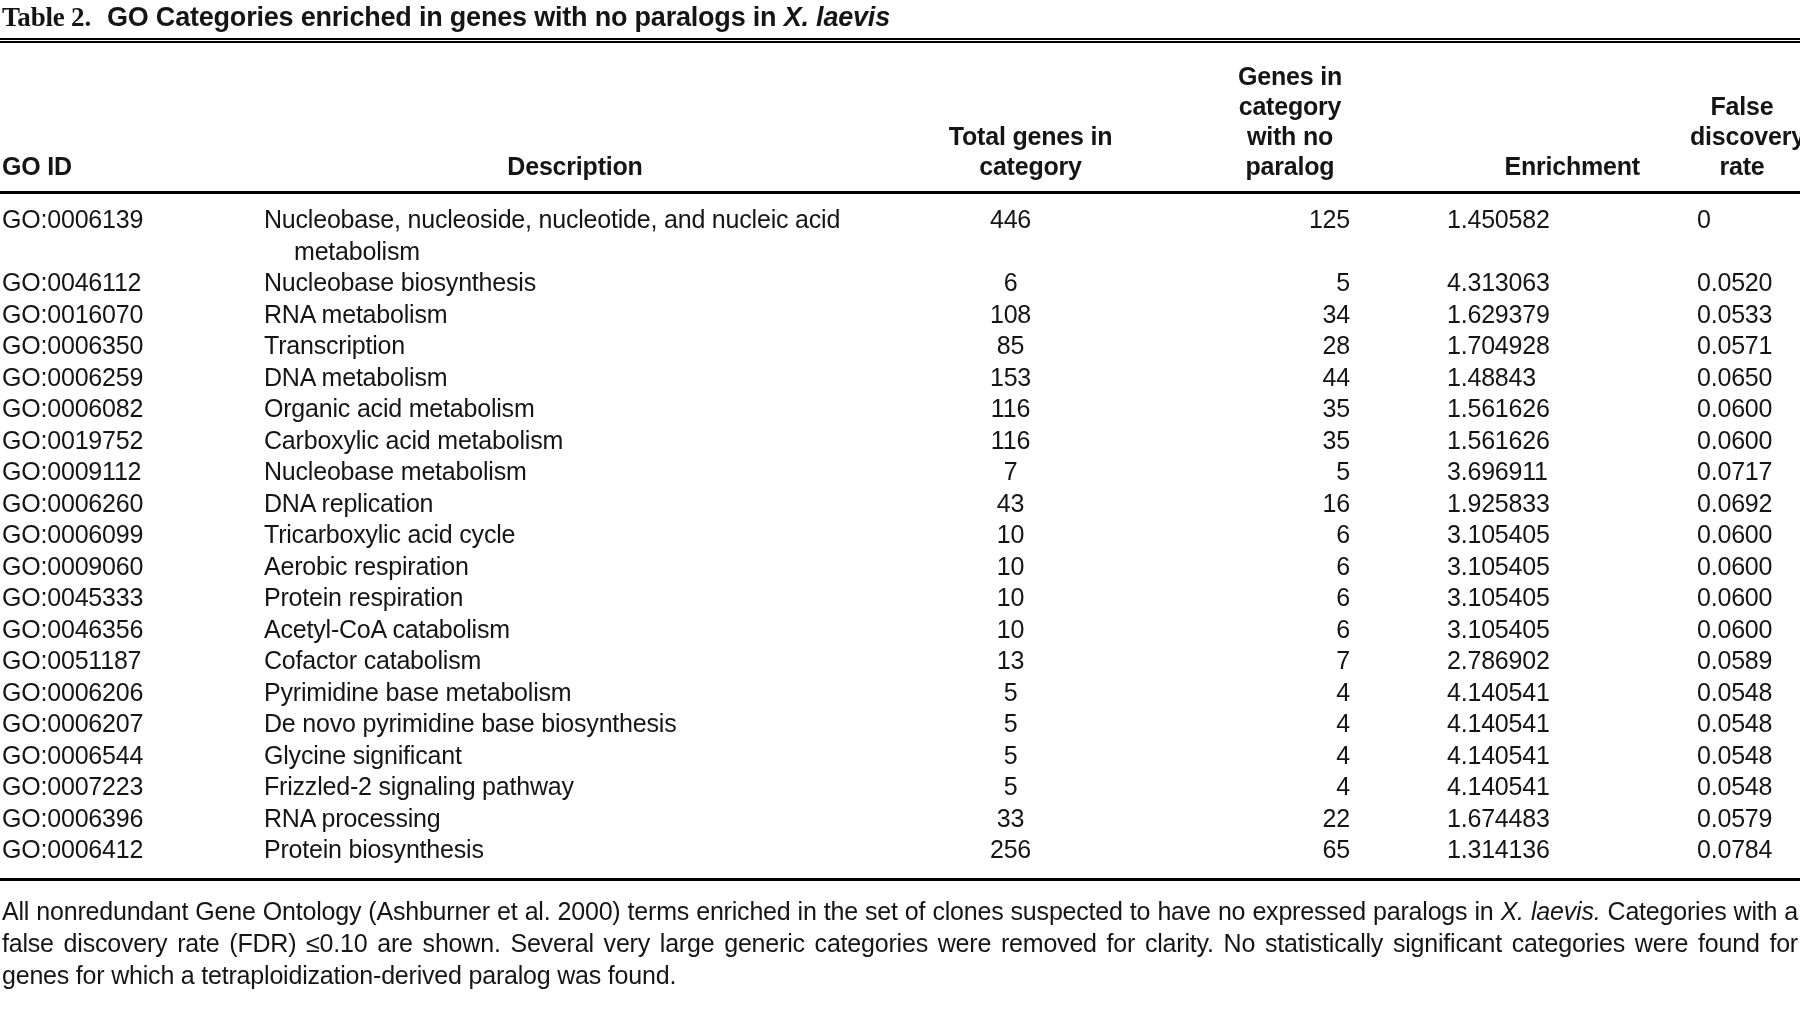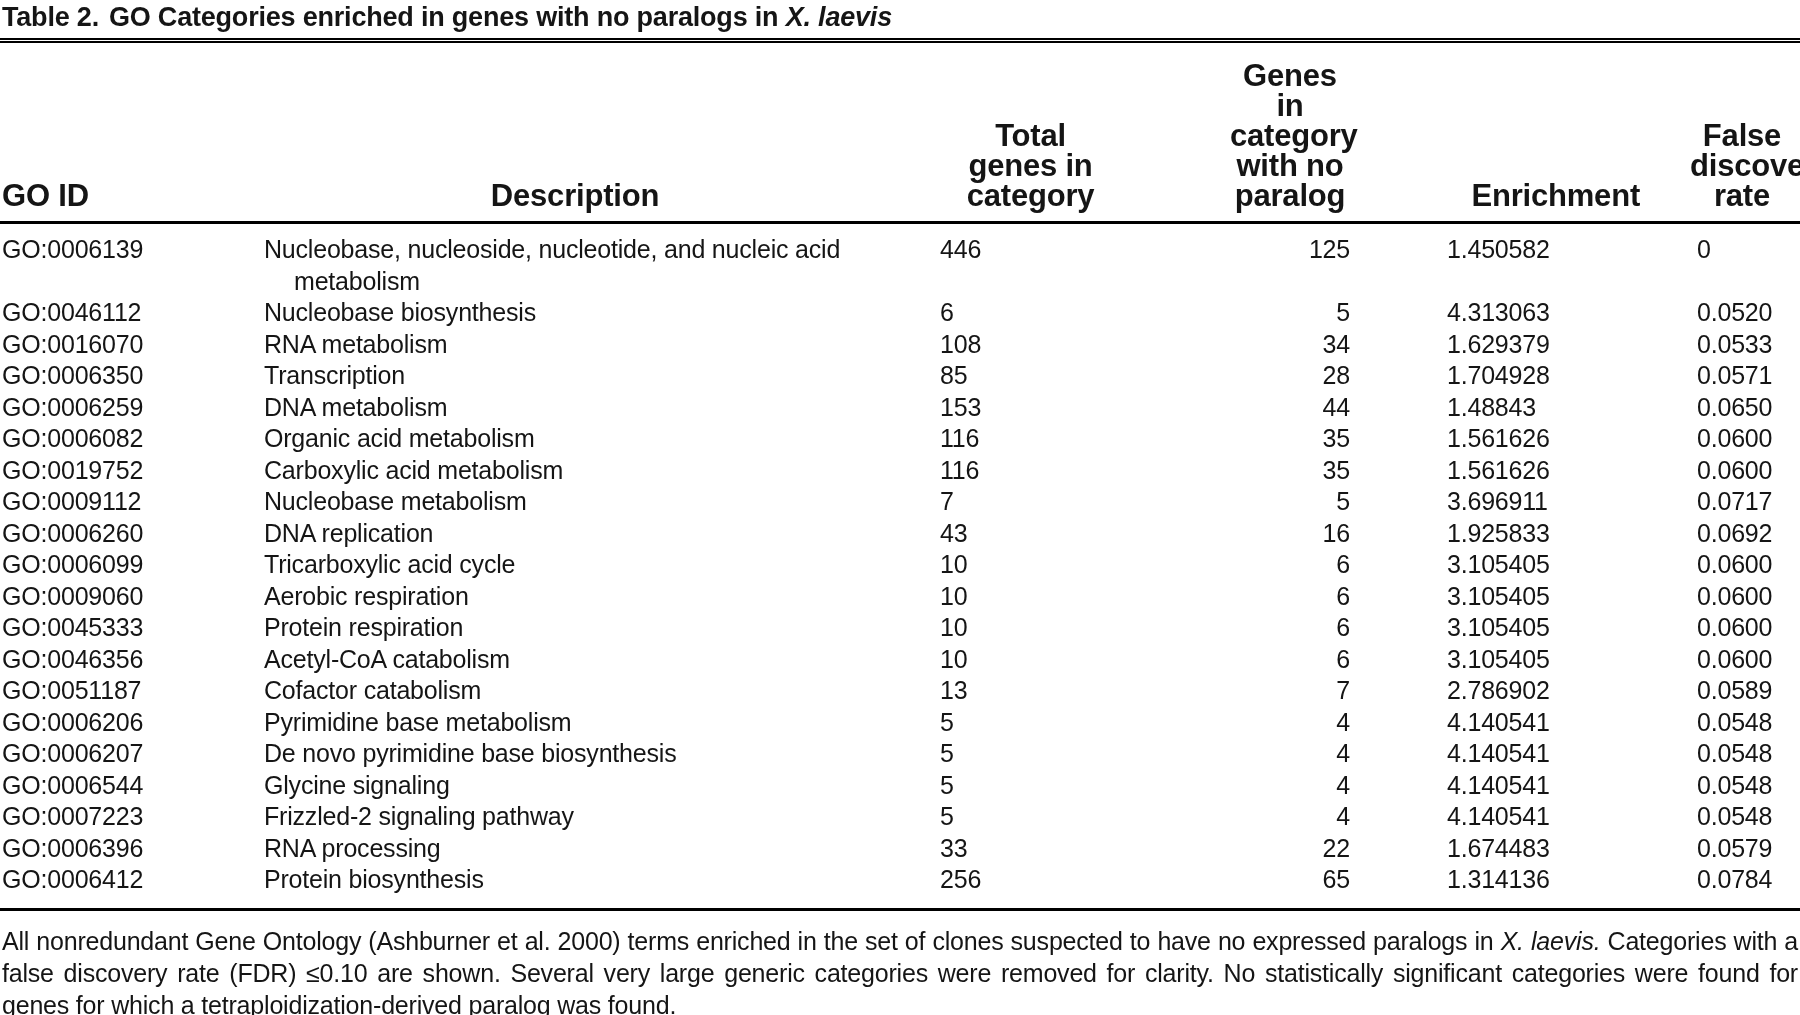--- a/index.html
+++ b/index.html
@@ -22,37 +22,37 @@
   }
   
   .title {
     font-size: 27px;
     font-weight: bold;
     line-height: 29px;
     padding: 1px 2px 6px 2px;
     border-bottom: 5px double #000;
     white-space: nowrap;
   }
-  .title .t-label { margin-right: 10px; }
+  .title .t-label { margin-right: 16px; font-family: Liberation Serif, serif; }
   .species { font-style: italic; }
   
   table {
     width: 1800px;
     table-layout: fixed;
     border-collapse: collapse;
     border-bottom: 3px solid #000;
   }
   col.w1 { width: 260px; }
   col.w2 { width: 680px; }
   col.w3 { width: 185px; }
   col.w4 { width: 240px; }
   col.w5 { width: 275px; }
   col.w6 { width: 160px; }
   th {
-    font-size: 31px;
+    font-size: 25px;
     font-weight: bold;
     line-height: 30px;
     vertical-align: bottom;
     padding: 18px 0 10px 0;
     border-bottom: 3px solid #000;
   }
   td {
     font-size: 25px;
     line-height: 31.5px;
     vertical-align: top;
@@ -62,21 +62,21 @@
   tbody tr:last-child  td { padding-bottom: 12px; }
   
   th.c1 { text-align: left;  padding-left: 2px; }
   th.c2 { text-align: center; padding-right: 50px; }
   th.c3 { text-align: center; padding-left: 8px; padding-right: 12px; }
   th.c4 { text-align: center; padding-left: 105px; padding-right: 15px; }
   th.c5 { text-align: right;  padding-left: 82px; }
   th.c6 { text-align: center; padding-left: 50px; padding-right: 6px; }
   td.c1 { text-align: left;  padding-left: 2px; margin-left: 22px; }
   td.c2 { text-align: left;  padding-left: 34px; text-indent: -30px; }
-  td.c3 { text-align: left; padding-right: 44px; }
+  td.c3 { text-align: center; padding-right: 44px; }
   td.c4 { text-align: right; padding-right: 15px; }
   td.c5 { text-align: left;  padding-left: 82px; margin-top: 20px; }
   td.c6 { text-align: left;  padding-left: 57px; }
   
   .footnote {
     margin: 14px 0 0 0;
     padding: 0 2px;
     font-size: 25px;
     line-height: 32px;
     text-align: justify;
@@ -235,21 +235,21 @@
         <tr>
     <td class="c1">GO:0006207</td>
     <td class="c2">De novo pyrimidine base biosynthesis</td>
     <td class="c3">5</td>
     <td class="c4">4</td>
     <td class="c5">4.140541</td>
     <td class="c6">0.0548</td>
   </tr>
         <tr>
     <td class="c1">GO:0006544</td>
-    <td class="c2">Glycine signaling</td>
+    <td class="c2">Glycine significant</td>
     <td class="c3">5</td>
     <td class="c4">4</td>
     <td class="c5">4.140541</td>
     <td class="c6">0.0548</td>
   </tr>
         <tr>
     <td class="c1">GO:0007223</td>
     <td class="c2">Frizzled-2 signaling pathway</td>
     <td class="c3">5</td>
     <td class="c4">4</td>

